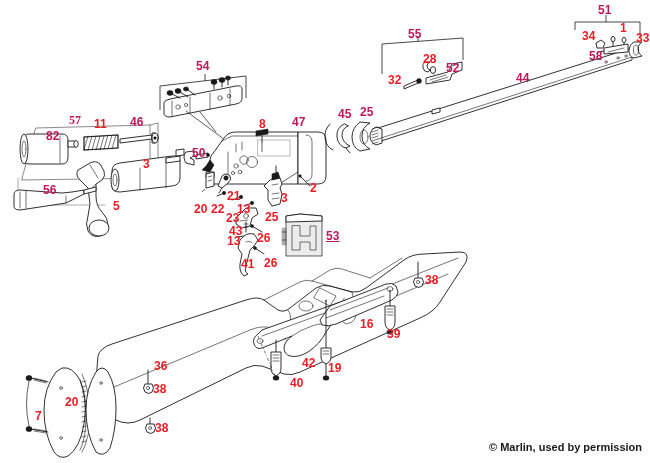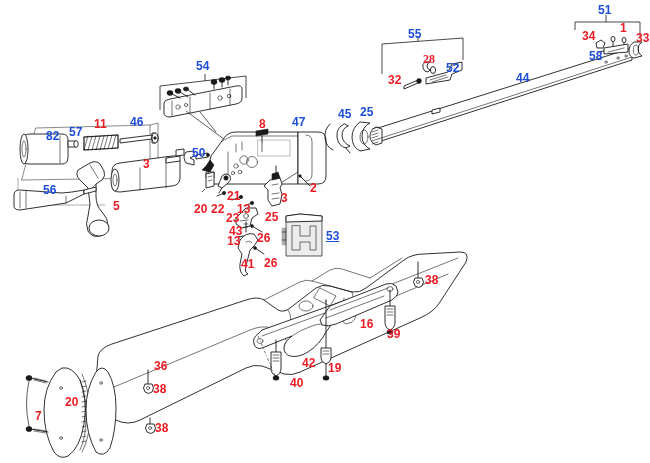--- a/index.html
+++ b/index.html
@@ -27,21 +27,21 @@
   .callout {
     position: absolute;
     font-family: "Liberation Sans", sans-serif;
     font-size: 12px;
     font-weight: bold;
     line-height: 1;
     white-space: nowrap;
     user-select: none;
   }
   .callout.red   { color: #ED1C24; }
-  .callout.black { color: #1d4ed8; }
+  .callout.black { color: #be185d; }
   #copyright-notice {
     position: absolute;
     right: 8px;
     bottom: 10px;
     font-family: "Liberation Sans", sans-serif;
     font-size: 11px;
     font-weight: bold;
     color: #1a1a1a;
     white-space: nowrap;
   }
@@ -447,27 +447,27 @@
 
     <path class="dash" d="M258,336 L276,378"></path>
     <path class="dash" d="M326,302 L326,300"></path>
   </svg>
 
   <div class="callout black" style="left:598px; top:4px;">51</div>
   <div class="callout black" style="left:408px; top:28px;">55</div>
   <div class="callout red" style="left:582px; top:30px;">34</div>
   <div class="callout red" style="left:620px; top:22px;">1</div>
   <div class="callout red" style="left:636px; top:32px;">33</div>
-  <div class="callout red" style="left:423px; top:53px;font-family:Liberation Serif, serif;">28</div>
+  <div class="callout red" style="left:423px; top:53px;">28</div>
   <div class="callout black" style="left:446px; top:62px;">52</div>
   <div class="callout black" style="left:589px; top:50px;">58</div>
   <div class="callout black" style="left:196px; top:60px;">54</div>
   <div class="callout black" style="left:516px; top:72px;">44</div>
   <div class="callout red" style="left:388px; top:74px;">32</div>
-  <div class="callout black" style="left:69px; top:126px;">57</div>
+  <div class="callout black" style="left:69px; top:114px;font-family:Liberation Serif, serif;">57</div>
   <div class="callout red" style="left:94px; top:118px;">11</div>
   <div class="callout black" style="left:130px; top:116px;">46</div>
   <div class="callout black" style="left:292px; top:116px;">47</div>
   <div class="callout black" style="left:338px; top:108px;">45</div>
   <div class="callout black" style="left:360px; top:106px;">25</div>
   <div class="callout red" style="left:259px; top:118px;">8</div>
   <div class="callout black" style="left:46px; top:130px;">82</div>
   <div class="callout red" style="left:143px; top:158px;">3</div>
   <div class="callout black" style="left:192px; top:147px;">50</div>
   <div class="callout red" style="left:310px; top:182px;">2</div>
@@ -491,14 +491,15 @@
   <div class="callout red" style="left:387px; top:328px;">39</div>
   <div class="callout red" style="left:154px; top:360px;">36</div>
   <div class="callout red" style="left:302px; top:357px;">42</div>
   <div class="callout red" style="left:328px; top:362px;">19</div>
   <div class="callout red" style="left:290px; top:377px;">40</div>
   <div class="callout red" style="left:153px; top:383px;">38</div>
   <div class="callout red" style="left:65px; top:396px;">20</div>
   <div class="callout red" style="left:35px; top:410px;">7</div>
   <div class="callout red" style="left:155px; top:422px;">38</div>
 
+  <div id="copyright-notice">© Marlin, used by permission</div>
 
 </div>
 
 </body></html>

